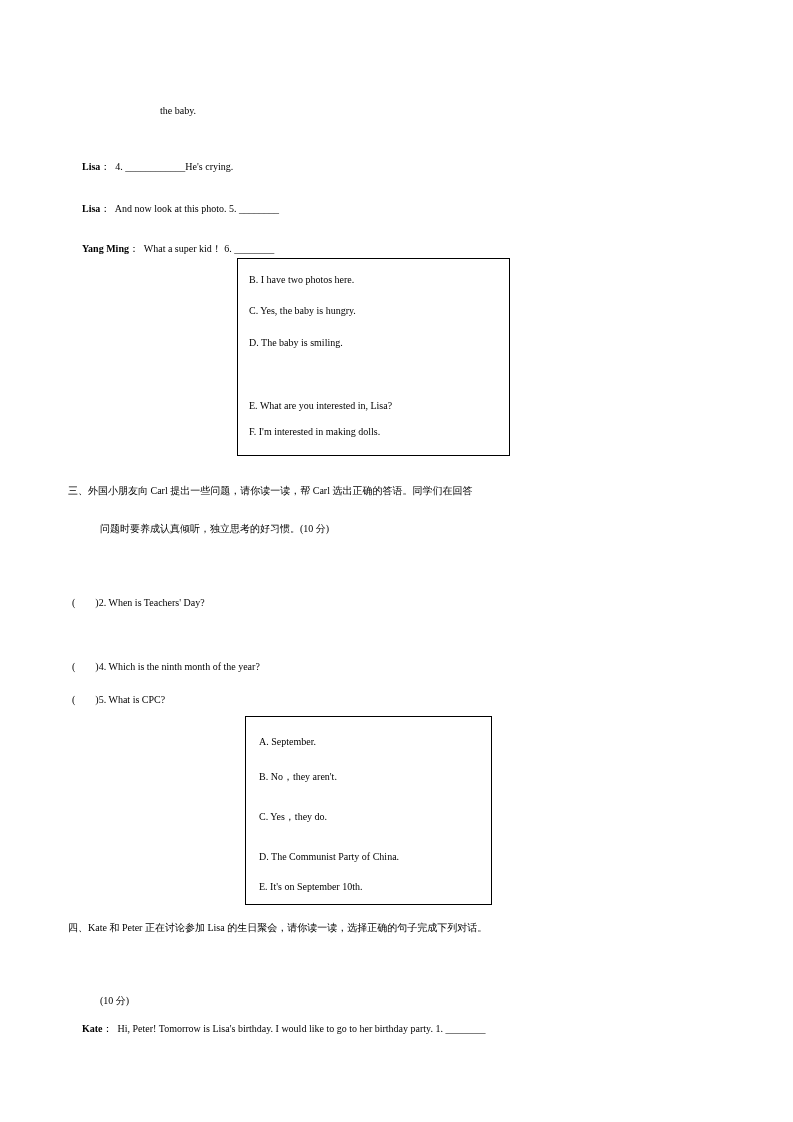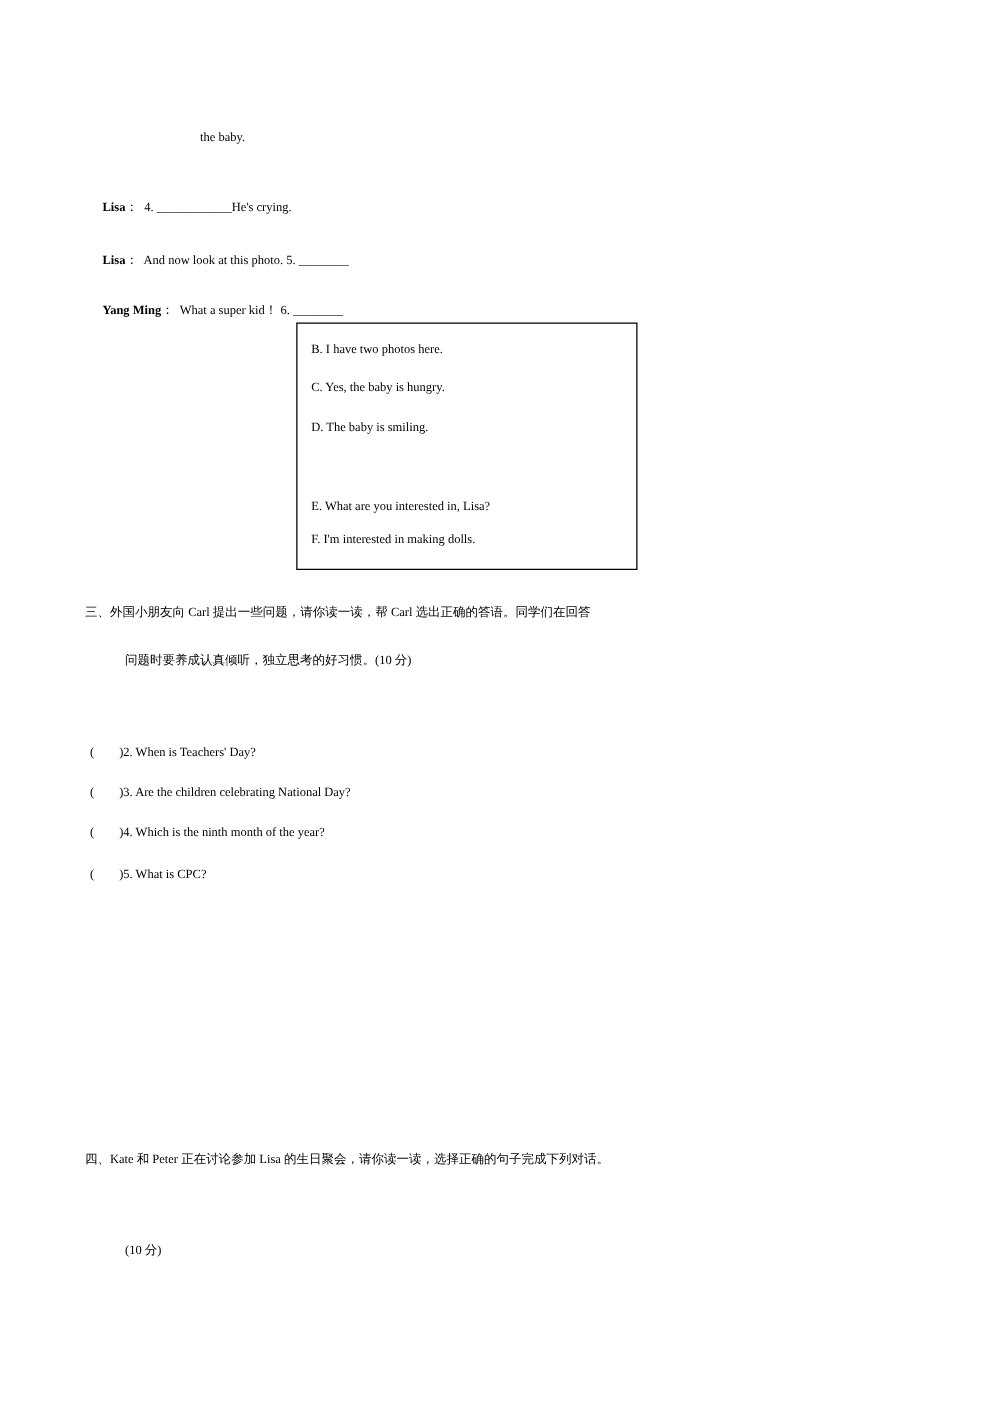--- a/index.html
+++ b/index.html
@@ -74,22 +74,31 @@
     <div class="opt">C. Yes, the baby is hungry.</div>
     <div class="opt">D. The baby is smiling.</div>
     <div class="opt">F. I'm interested in making dolls.</div>
     <div class="opt">E. What are you interested in, Lisa?</div>
   </div>
 
   <div class="line" style="left:68px; top:481px;">三、外国小朋友向 Carl 提出一些问题，请你读一读，帮 Carl 选出正确的答语。同学们在回答</div>
   <div class="line" style="left:100px; top:519px;">问题时要养成认真倾听，独立思考的好习惯。(10 分)</div>
 
   <div class="line" style="left:72px; top:593px;">(  )2. When is Teachers' Day?</div>
-  <div class="line" style="left:72px; top:625px;">(  )3. Are the children celebrating National Day?</div>
   <div class="line" style="left:72px; top:657px;text-align:right;">(  )4. Which is the ninth month of the year?</div>
   <div class="line" style="left:72px; top:690px;">(  )5. What is CPC?</div>
 
+  <div class="opt-box" id="box2">
+    <div class="opt">A. September.</div>
+    <div class="opt">B. No，they aren't.</div>
+    <div class="opt">C. Yes，they do.</div>
+    <div class="opt">D. The Communist Party of China.</div>
+    <div class="opt">E. It's on September 10th.</div>
+  </div>
 
   <div class="line" style="left:68px; top:918px;">四、Kate 和 Peter 正在讨论参加 Lisa 的生日聚会，请你读一读，选择正确的句子完成下列对话。</div>
   <div class="line" style="left:100px; top:959px;margin-top:32px;">(10 分)</div>
 
+  <div class="line" style="left:72px; top:999px;">
+    <span class="speaker">Kate</span><span>：  Hi, Peter! Tomorrow is Lisa's birthday. I would like to go to her birthday party. 1. ________</span>
+  </div>
 
 </div>
 
 </body></html>

